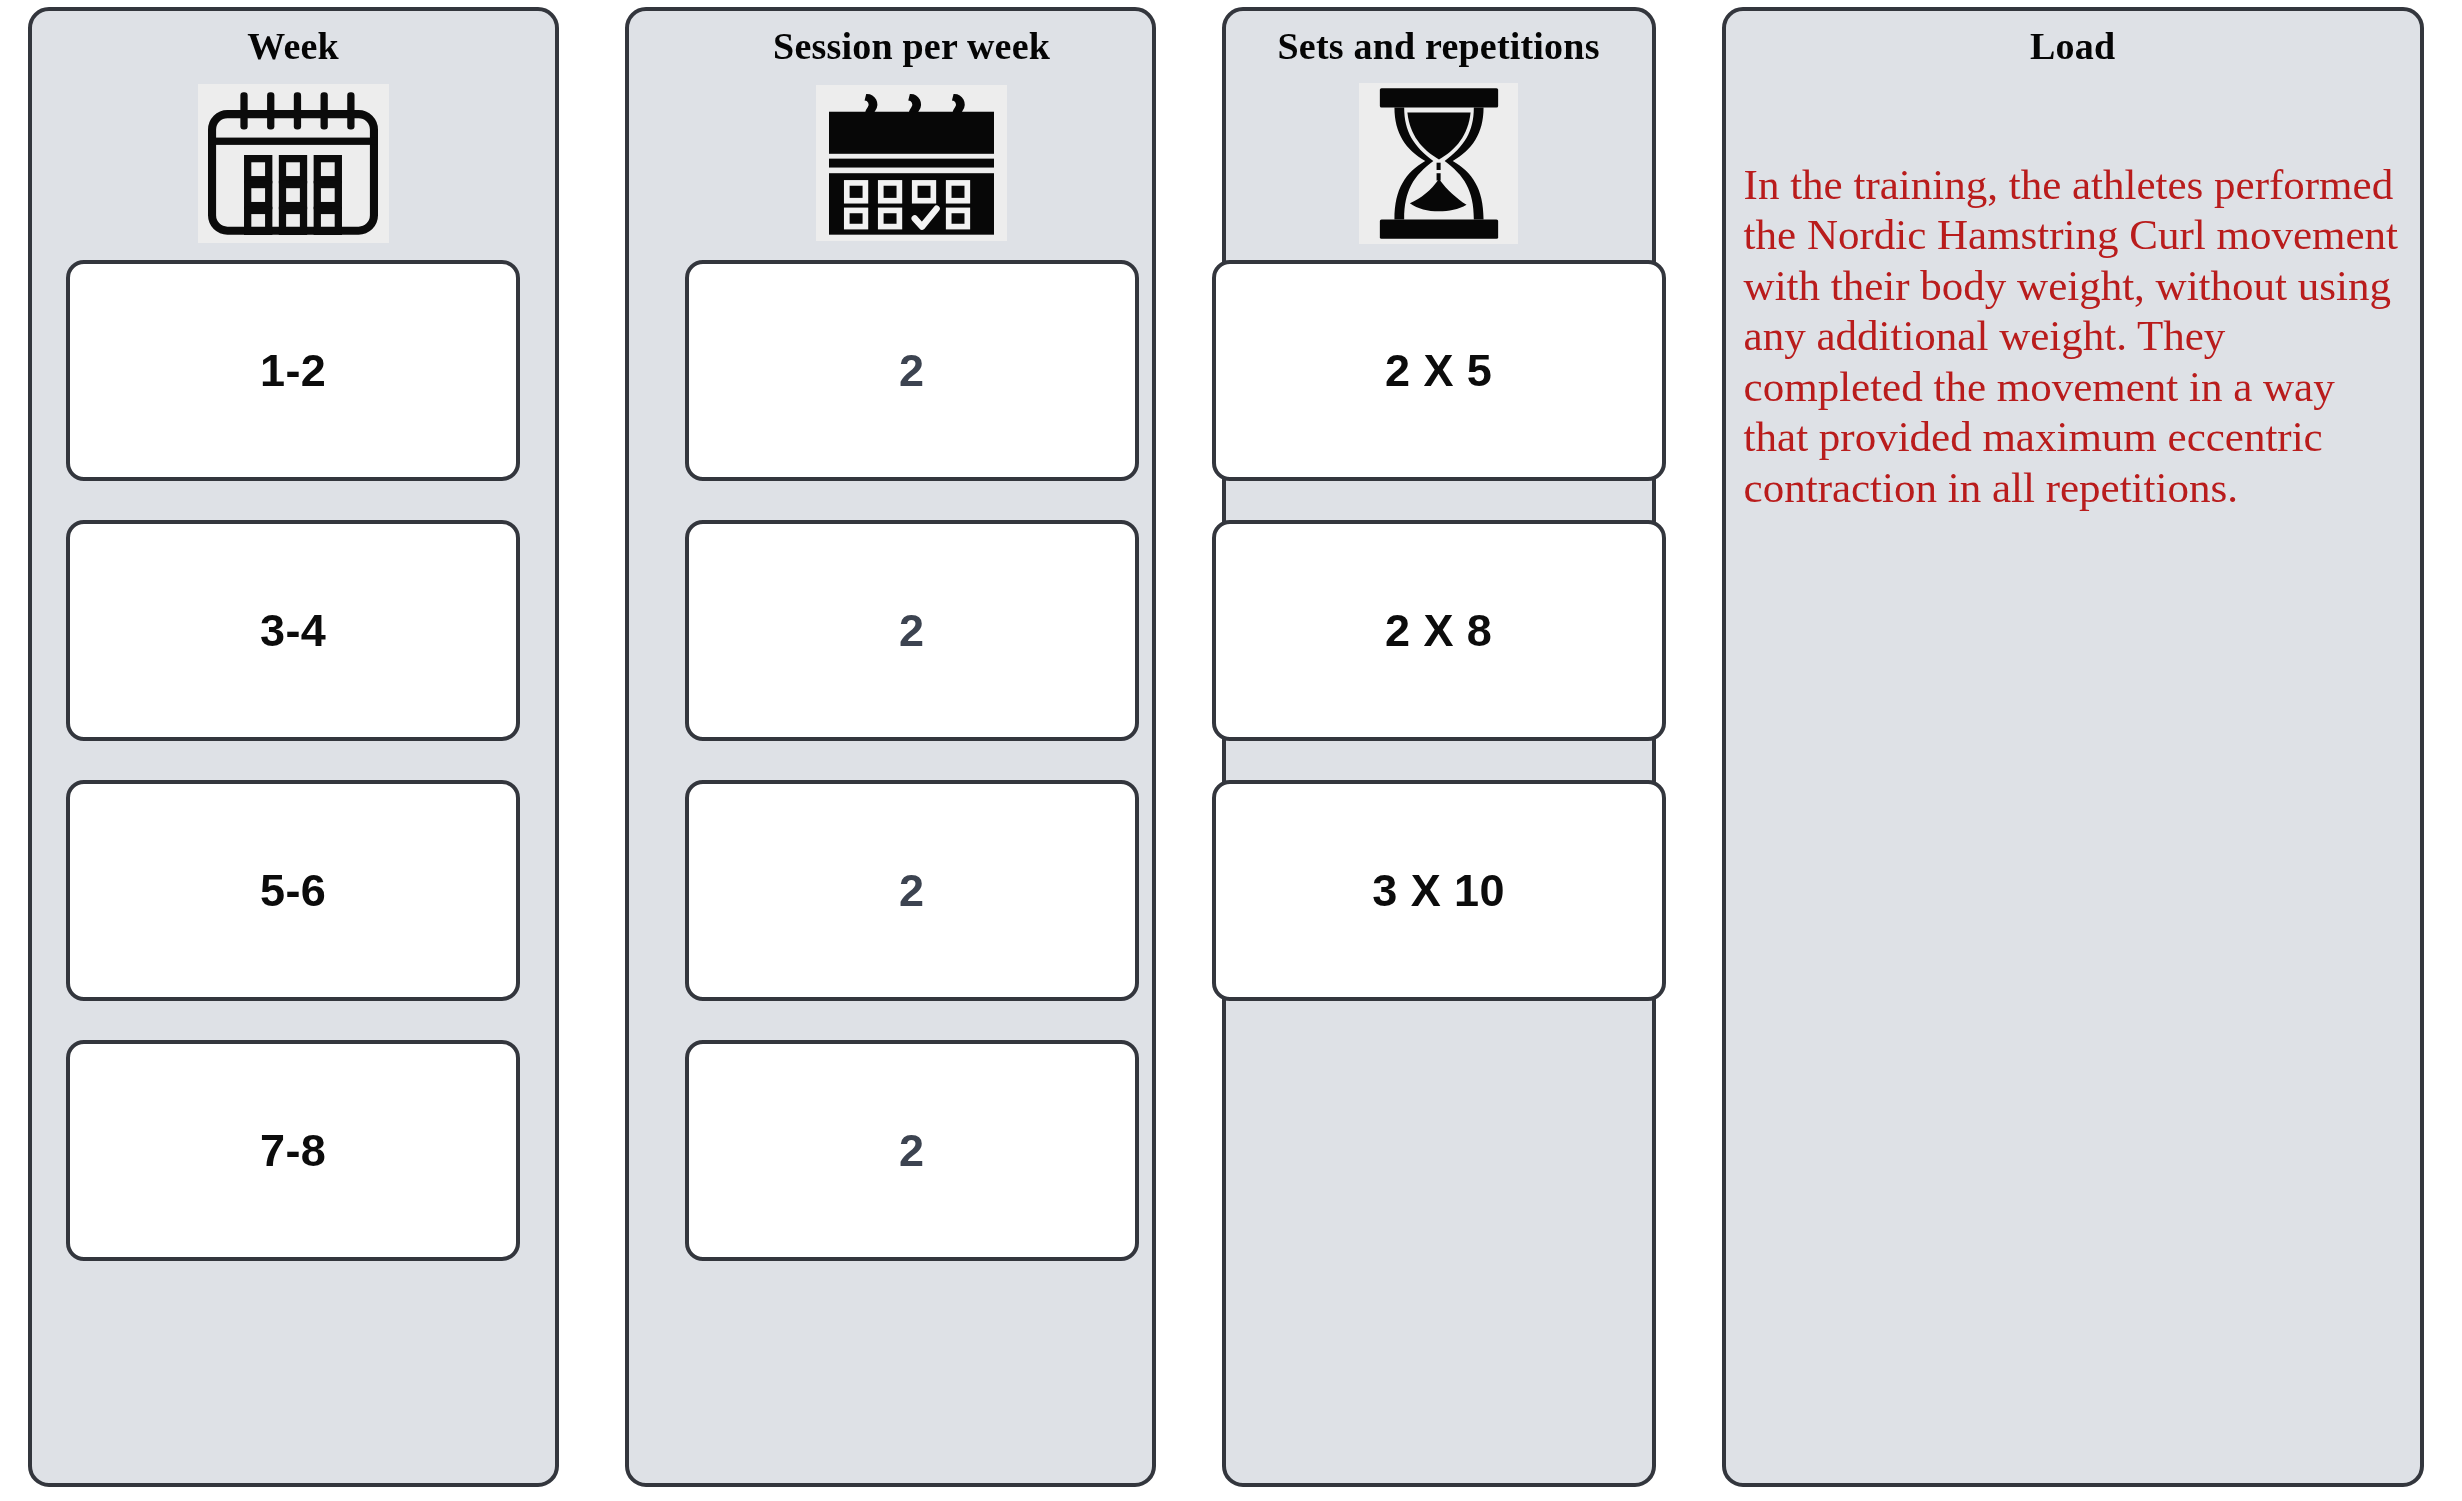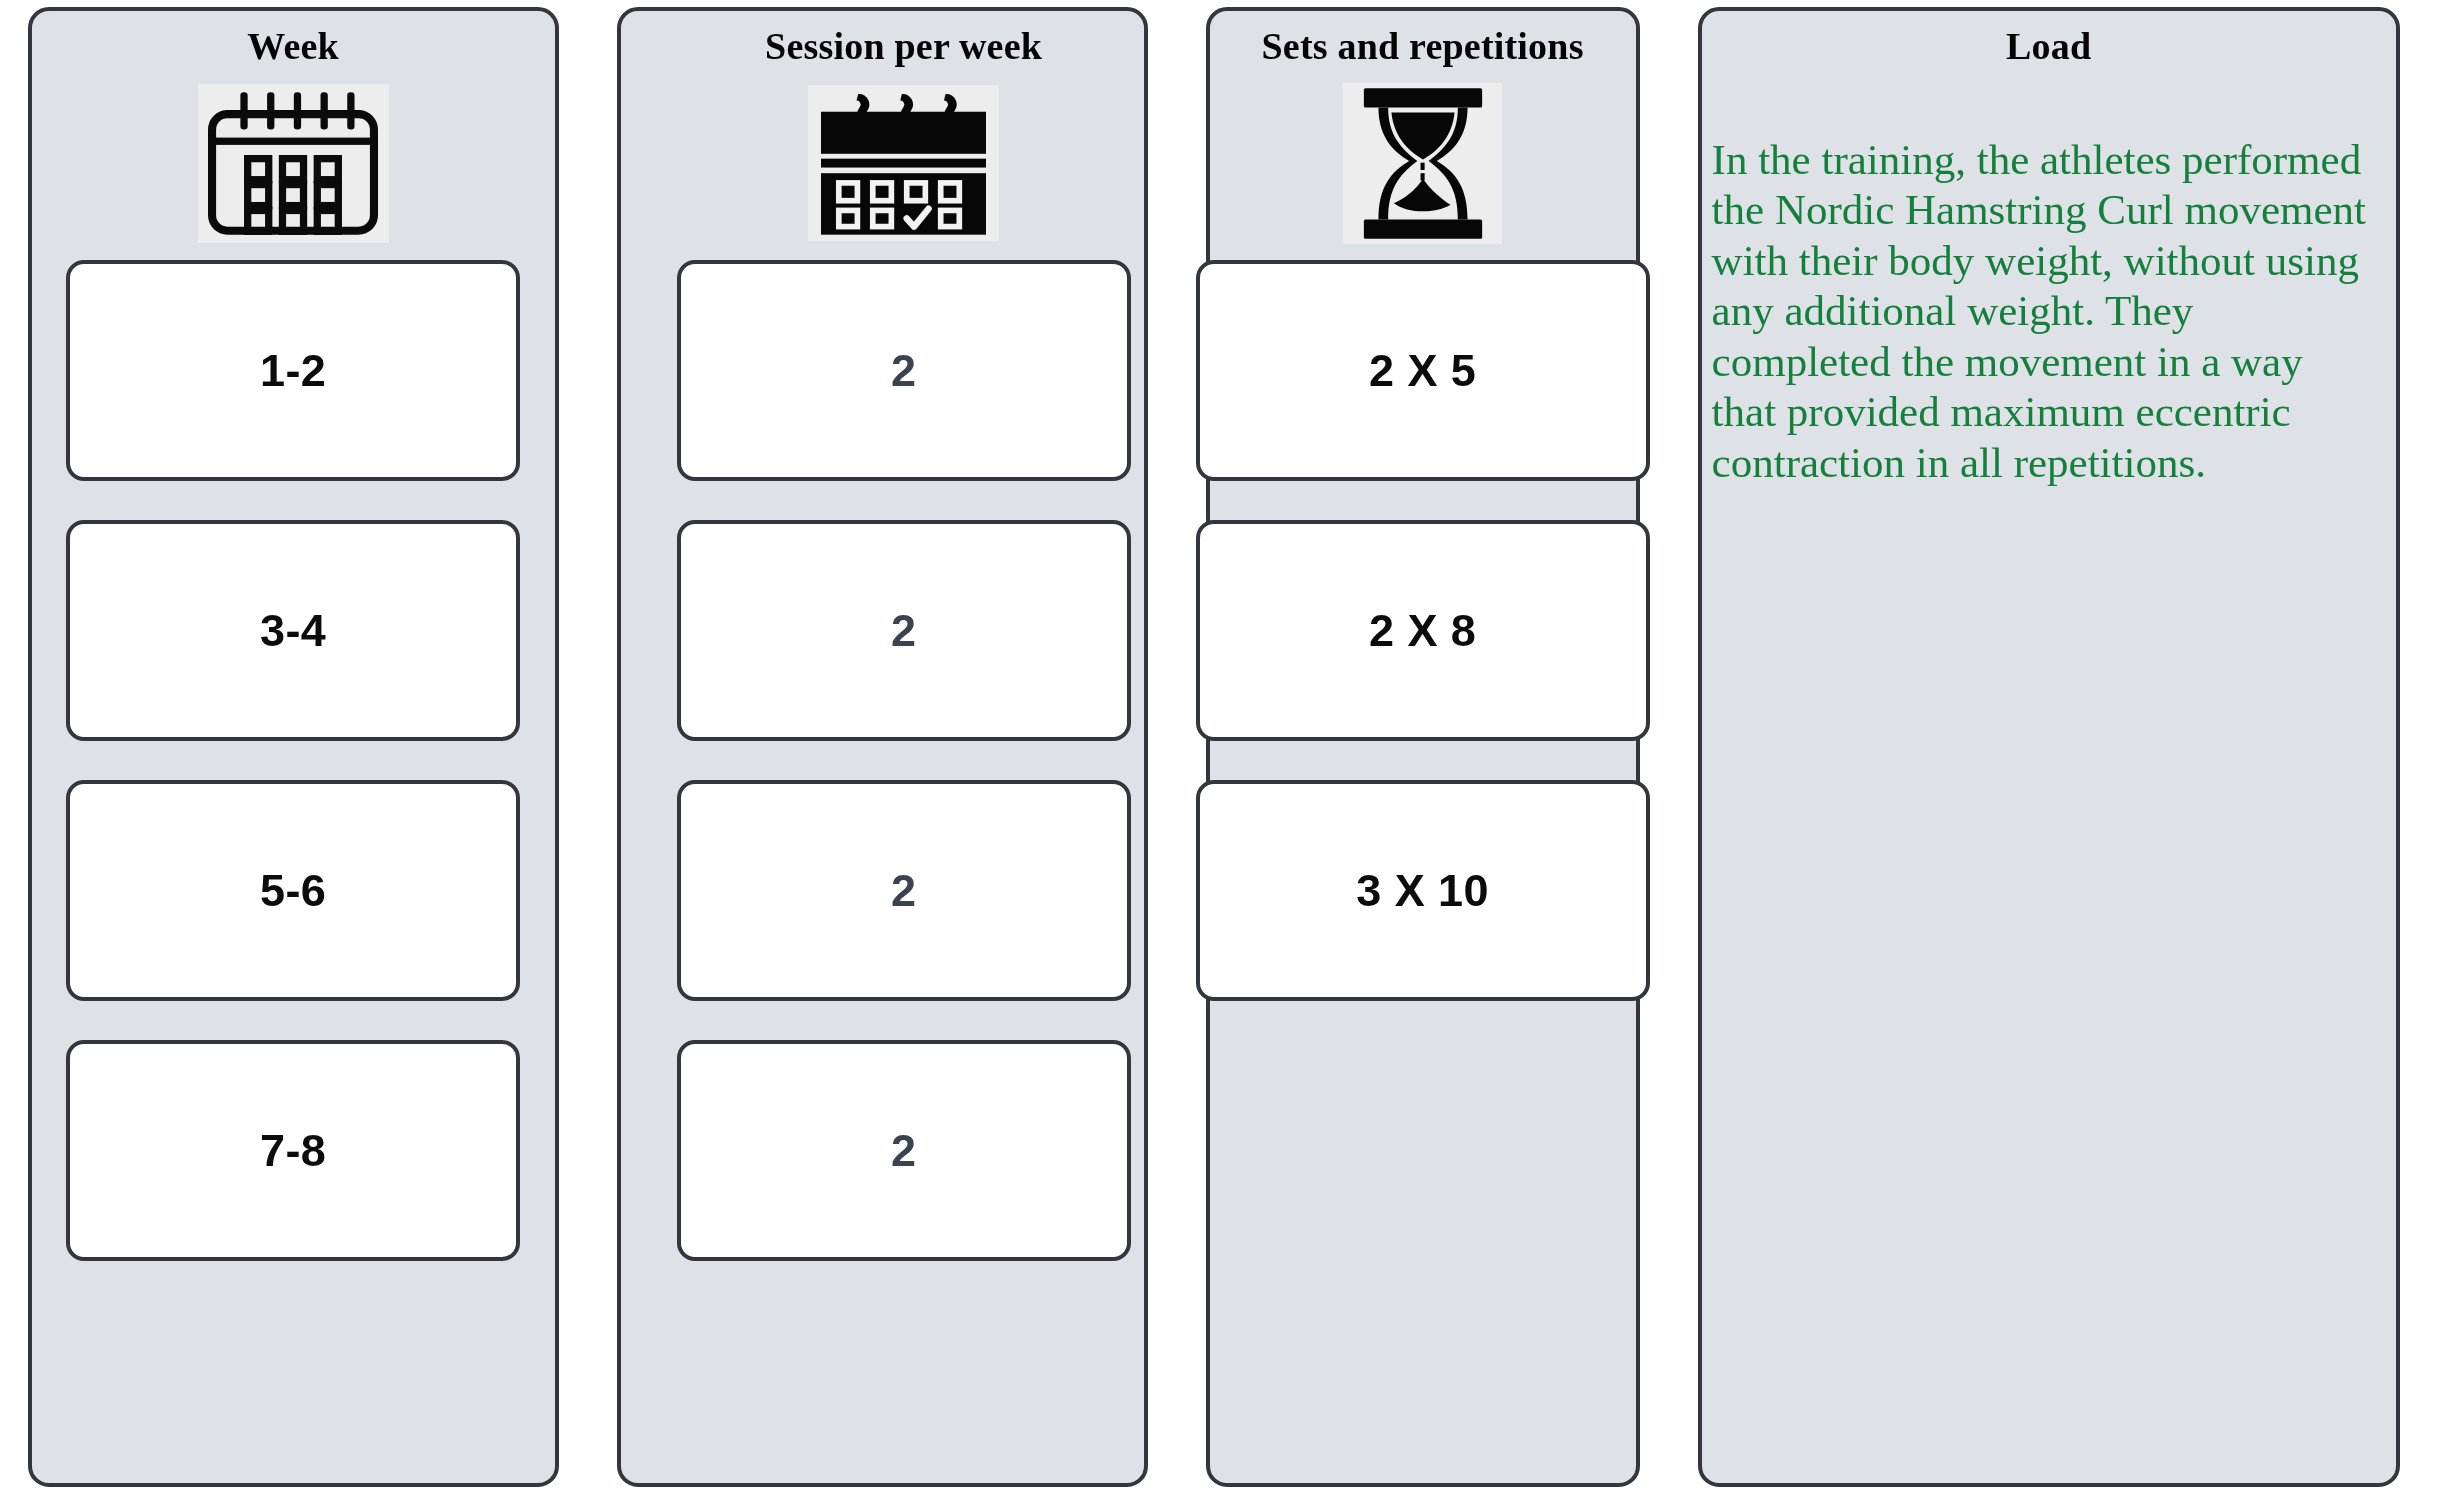--- a/index.html
+++ b/index.html
@@ -15,21 +15,21 @@
   }
 
   #board {
     position: relative;
     width: 2462px;
     height: 1502px;
     display: flex;
     align-items: stretch;
     box-sizing: border-box;
     padding: 6.5px 4.9px 14.6px 27.6px;
-    gap: 0;
+    gap: 8px;
     border-radius: 8px;
   }
 
   .panel {
     position: relative;
     background: #dee1e6;
     border: 4px solid #33363d;
     border-radius: 21px;
     box-sizing: border-box;
     display: flex;
@@ -104,23 +104,23 @@
     line-height: 1;
     color: #0c0c0c;
     letter-spacing: 0.4px;
   }
   .value-text.muted { color: #3c4350; }
 
   .load-body {
     font-family: "Liberation Serif", serif;
     font-size: 43px;
     line-height: 1.175;
-    color: #15803d;
-    padding: 0 18px 0 10px;
-    margin-top: 70px;
+    color: #b91c1c;
+    padding: 0 18px 0 18px;
+    margin-top: 95px;
     width: 100%;
     box-sizing: border-box;
     text-align: left;
     hyphens: none;
   }
 
   
   svg { display: block; }
 </style>
 </head>

